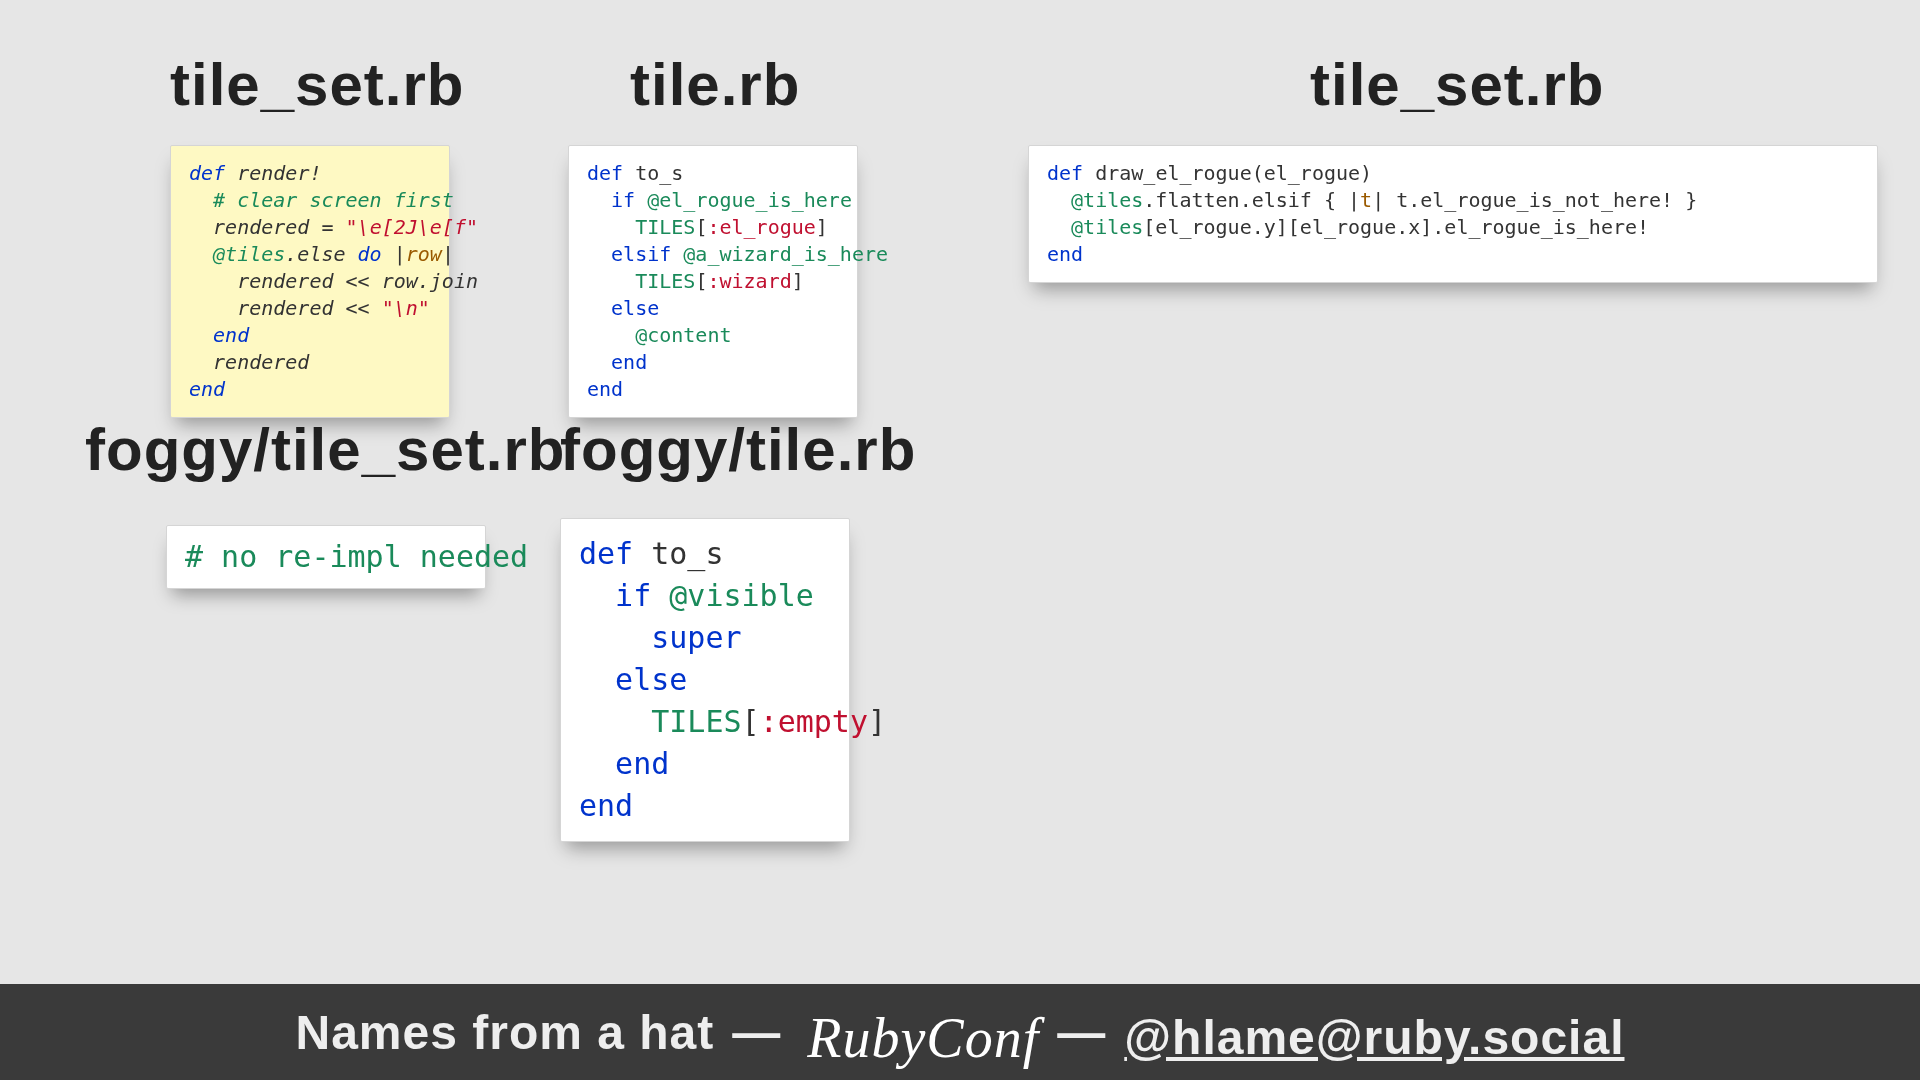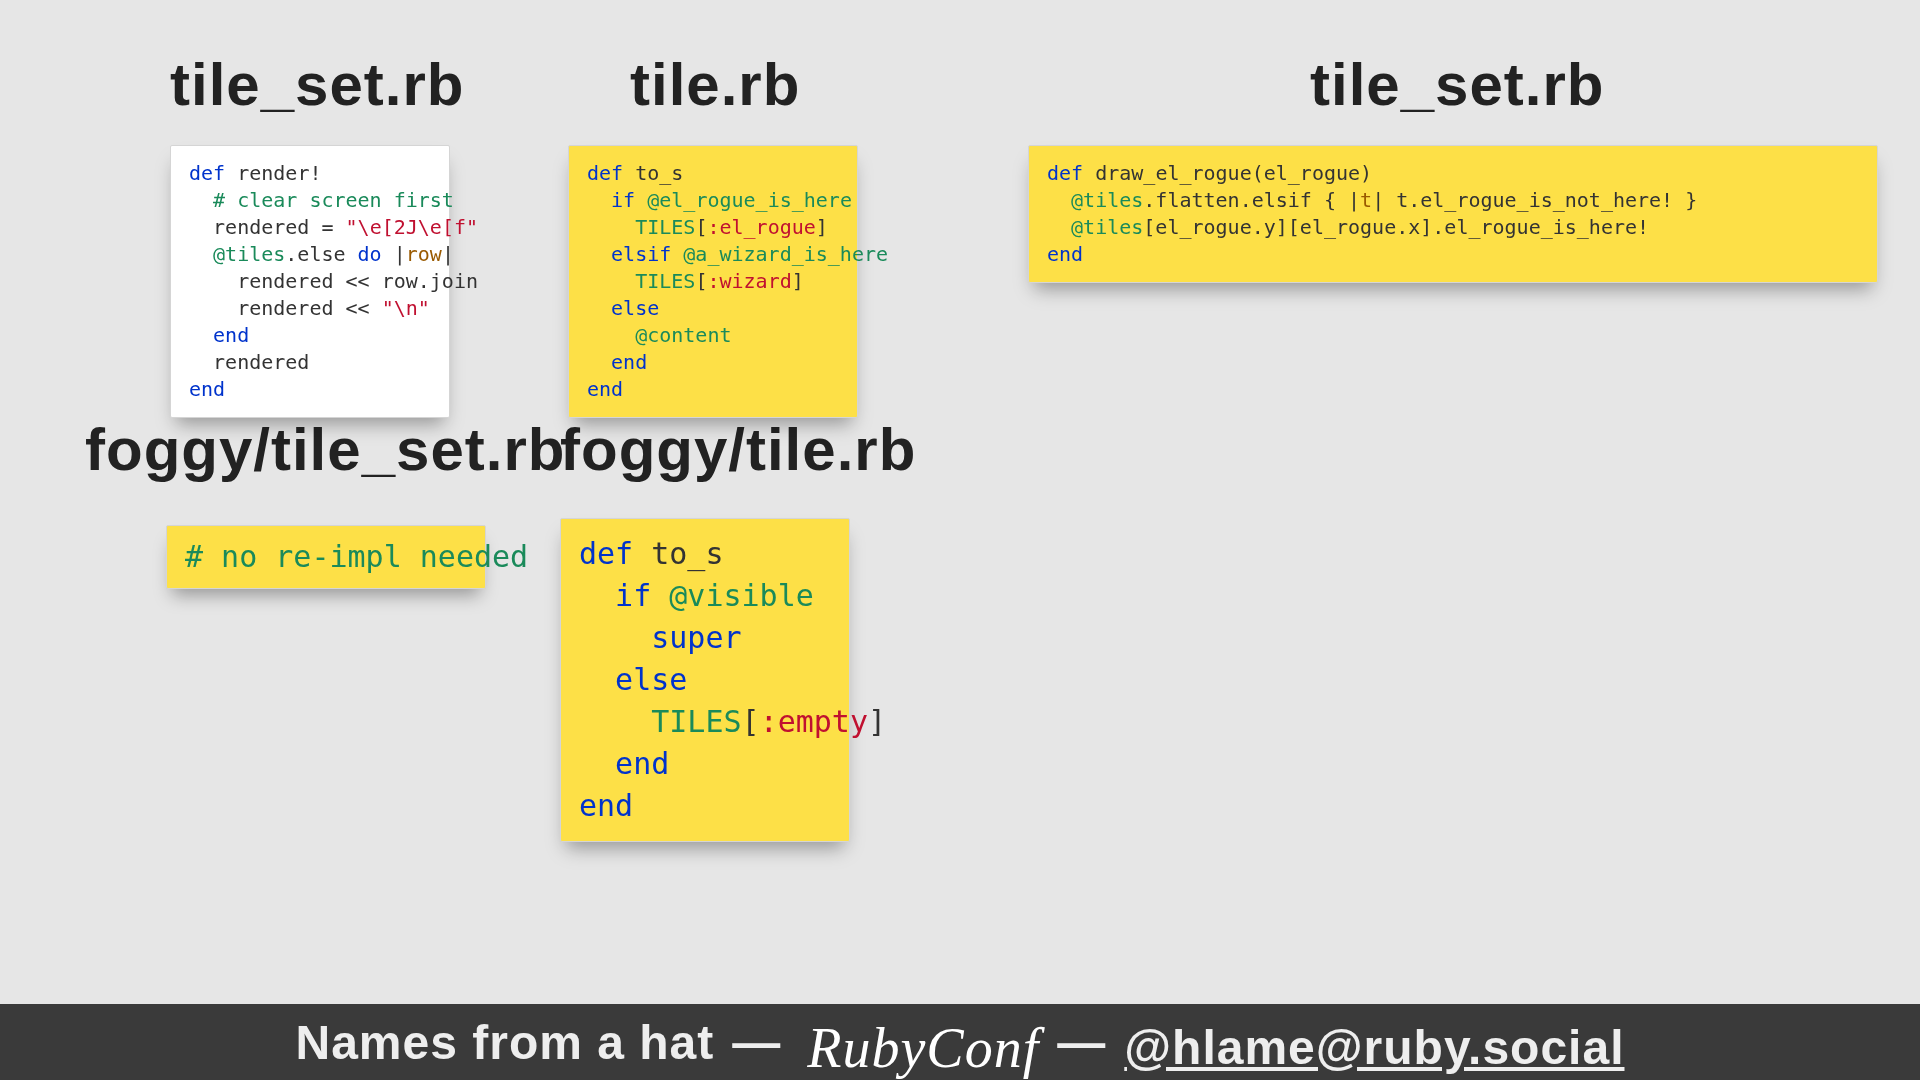--- a/index.html
+++ b/index.html
@@ -13,50 +13,51 @@
   }
   .heading {
     font-family: "Arial Narrow", "Helvetica Neue Condensed", Impact, sans-serif;
     font-stretch: condensed;
     font-weight: 700;
     font-size: 60px;
     color: #222;
     letter-spacing: 1px;
   }
   .card {
-    background: #fde047;
+    background: #ffffff;
     border: 1px solid #d5d5d5;
     border-radius: 2px;
     padding: 14px 18px;
     position: relative;
     box-shadow: 0 12px 18px -6px rgba(0,0,0,0.35);
   }
   .card.dim {
-    background: #ffffff;
+    background: #fef9c3;
+    font-style: italic;
   }
   .code {
     font-family: "Menlo", "Consolas", monospace;
     font-size: 21px;
     line-height: 1.35;
     white-space: pre;
     color: #333;
   }
   .code.small { font-size: 20px; }
   .code.large { font-size: 30px; line-height: 1.4; }
   .kw { color: #0033cc; }
   .comment { color: #1a8a5a; text-align: center; }
   .str { color: #c01030; }
   .const { color: #1a8a5a; }
   .sym { color: #c01030; }
   .ivar { color: #1a8a5a; }
   .arg { color: #9a5a00; }
   .footer {
     position: absolute;
     left: 0; right: 0; bottom: 0;
-    height: 76px;
+    height: 96px;
     background: #3a3a3a;
     display: flex;
     align-items: center;
     justify-content: center;
     color: #eee;
   }
   .footer-text {
     font-family: "Arial Narrow", "Helvetica Neue Condensed", Impact, sans-serif;
     font-stretch: condensed;
     font-weight: 700;

